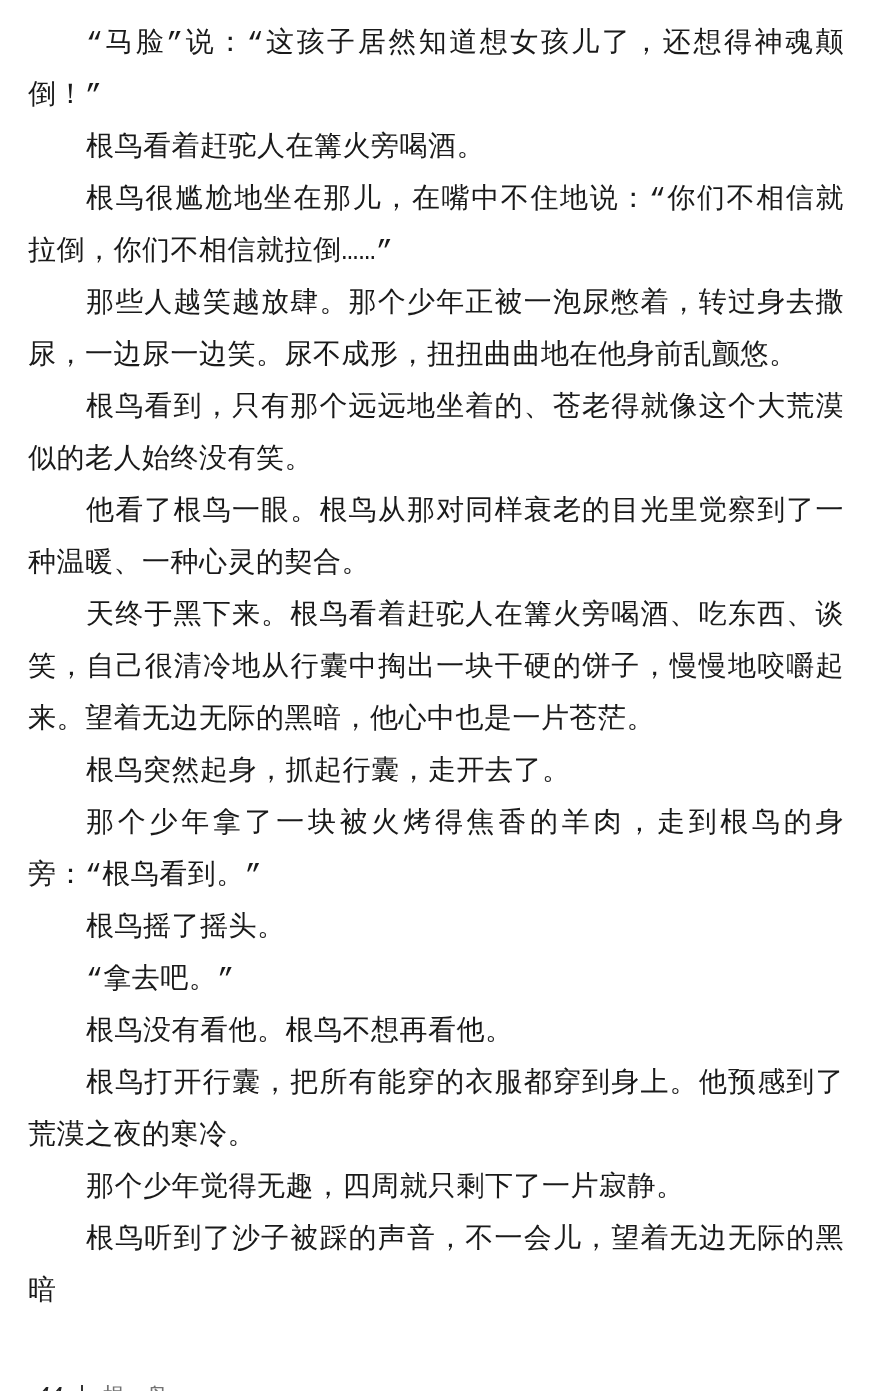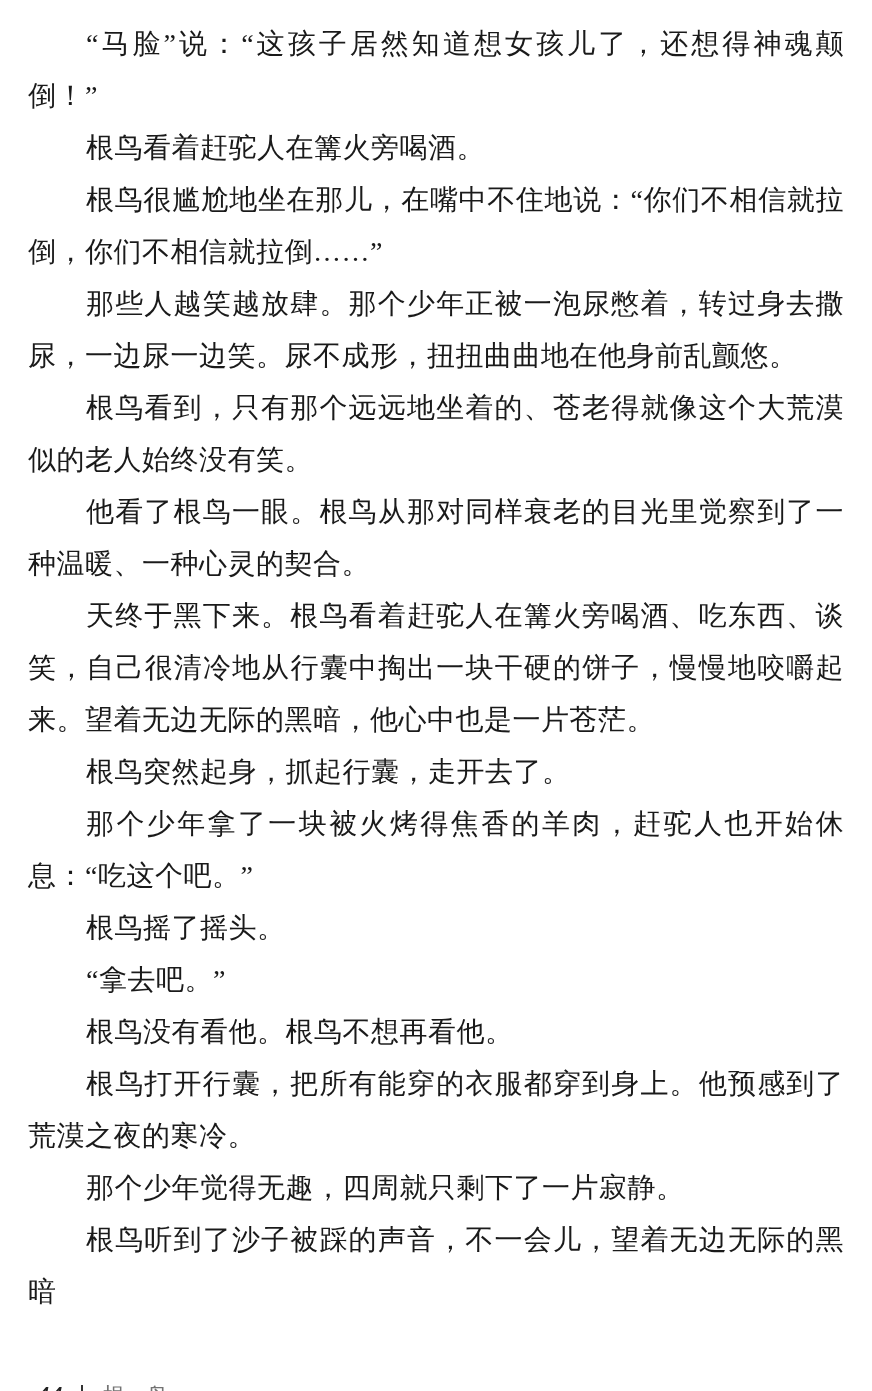--- a/index.html
+++ b/index.html
@@ -2,21 +2,21 @@
 <html><head>
 <meta charset="utf-8">
 <style>
   html, body { margin: 0; padding: 0; background: #ffffff; }
   body { width: 872px; height: 1391px; position: relative; overflow: hidden; }
   .page {
     position: absolute;
     left: 28px;
     top: 18px;
     width: 816px;
-    font-family: Liberation Serif, serif;
+    font-family: Liberation Mono, monospace;
     font-size: 28px;
     line-height: 52px;
     color: #1a1a1a;
     text-align: justify;
     text-justify: inter-character;
   }
   .para {
     margin: 0;
     text-indent: 58px;
     letter-spacing: 0.5px;
@@ -55,21 +55,21 @@
 
 <div class="page">
   <p class="para">“马脸”说：“这孩子居然知道想女孩儿了，还想得神魂颠倒！”</p>
   <p class="para">根鸟看着赶驼人在篝火旁喝酒。</p>
   <p class="para">根鸟很尴尬地坐在那儿，在嘴中不住地说：“你们不相信就拉倒，你们不相信就拉倒……”</p>
   <p class="para">那些人越笑越放肆。那个少年正被一泡尿憋着，转过身去撒尿，一边尿一边笑。尿不成形，扭扭曲曲地在他身前乱颤悠。</p>
   <p class="para">根鸟看到，只有那个远远地坐着的、苍老得就像这个大荒漠似的老人始终没有笑。</p>
   <p class="para">他看了根鸟一眼。根鸟从那对同样衰老的目光里觉察到了一种温暖、一种心灵的契合。</p>
   <p class="para">天终于黑下来。根鸟看着赶驼人在篝火旁喝酒、吃东西、谈笑，自己很清冷地从行囊中掏出一块干硬的饼子，慢慢地咬嚼起来。望着无边无际的黑暗，他心中也是一片苍茫。</p>
   <p class="para">根鸟突然起身，抓起行囊，走开去了。</p>
-  <p class="para">那个少年拿了一块被火烤得焦香的羊肉，赶驼人也开始休息：“吃这个吧。”</p>
+  <p class="para">那个少年拿了一块被火烤得焦香的羊肉，走到根鸟的身旁：“根鸟看到。”</p>
   <p class="para">根鸟摇了摇头。</p>
   <p class="para">“拿去吧。”</p>
   <p class="para">根鸟没有看他。根鸟不想再看他。</p>
   <p class="para">根鸟打开行囊，把所有能穿的衣服都穿到身上。他预感到了荒漠之夜的寒冷。</p>
   <p class="para">那个少年觉得无趣，四周就只剩下了一片寂静。</p>
   <p class="para">根鸟听到了沙子被踩的声音，不一会儿，望着无边无际的黑暗</p>
 </div>
 
 <div class="footer">
   <span class="page-num">44</span>

